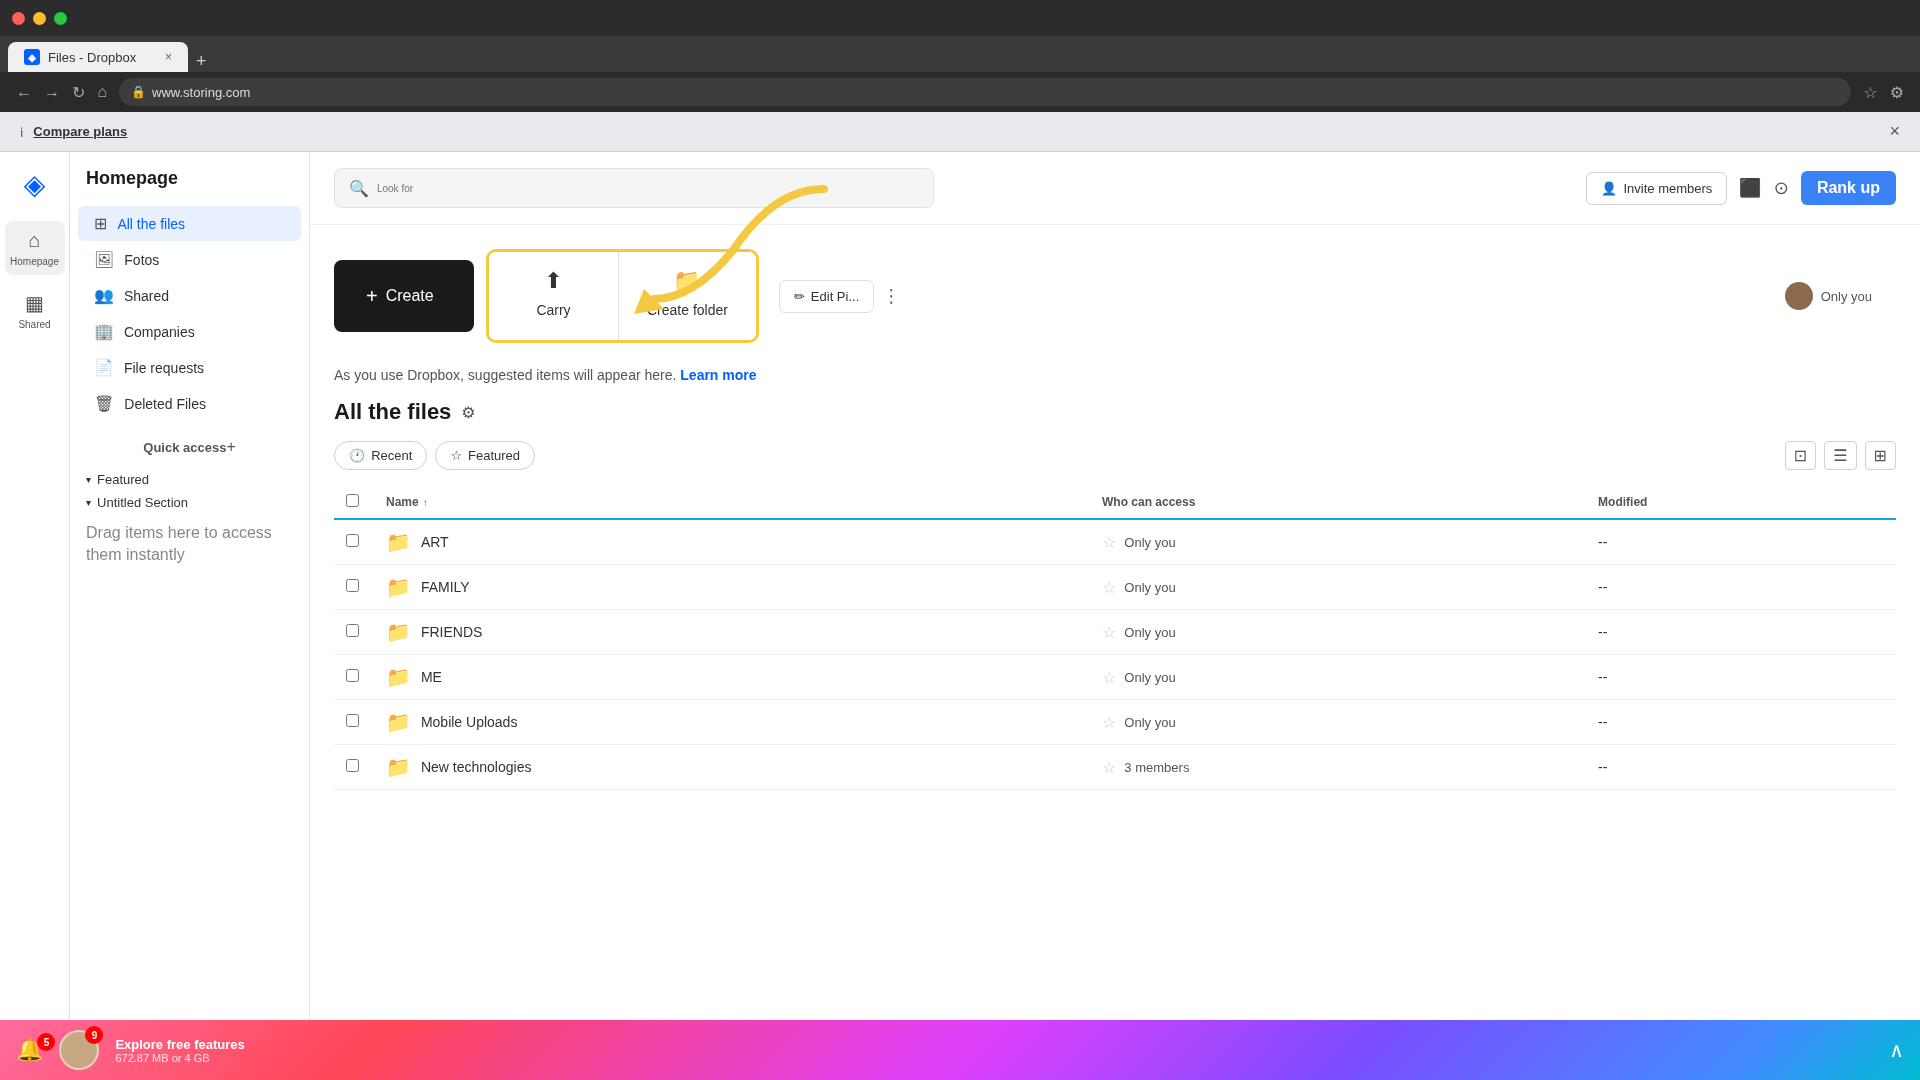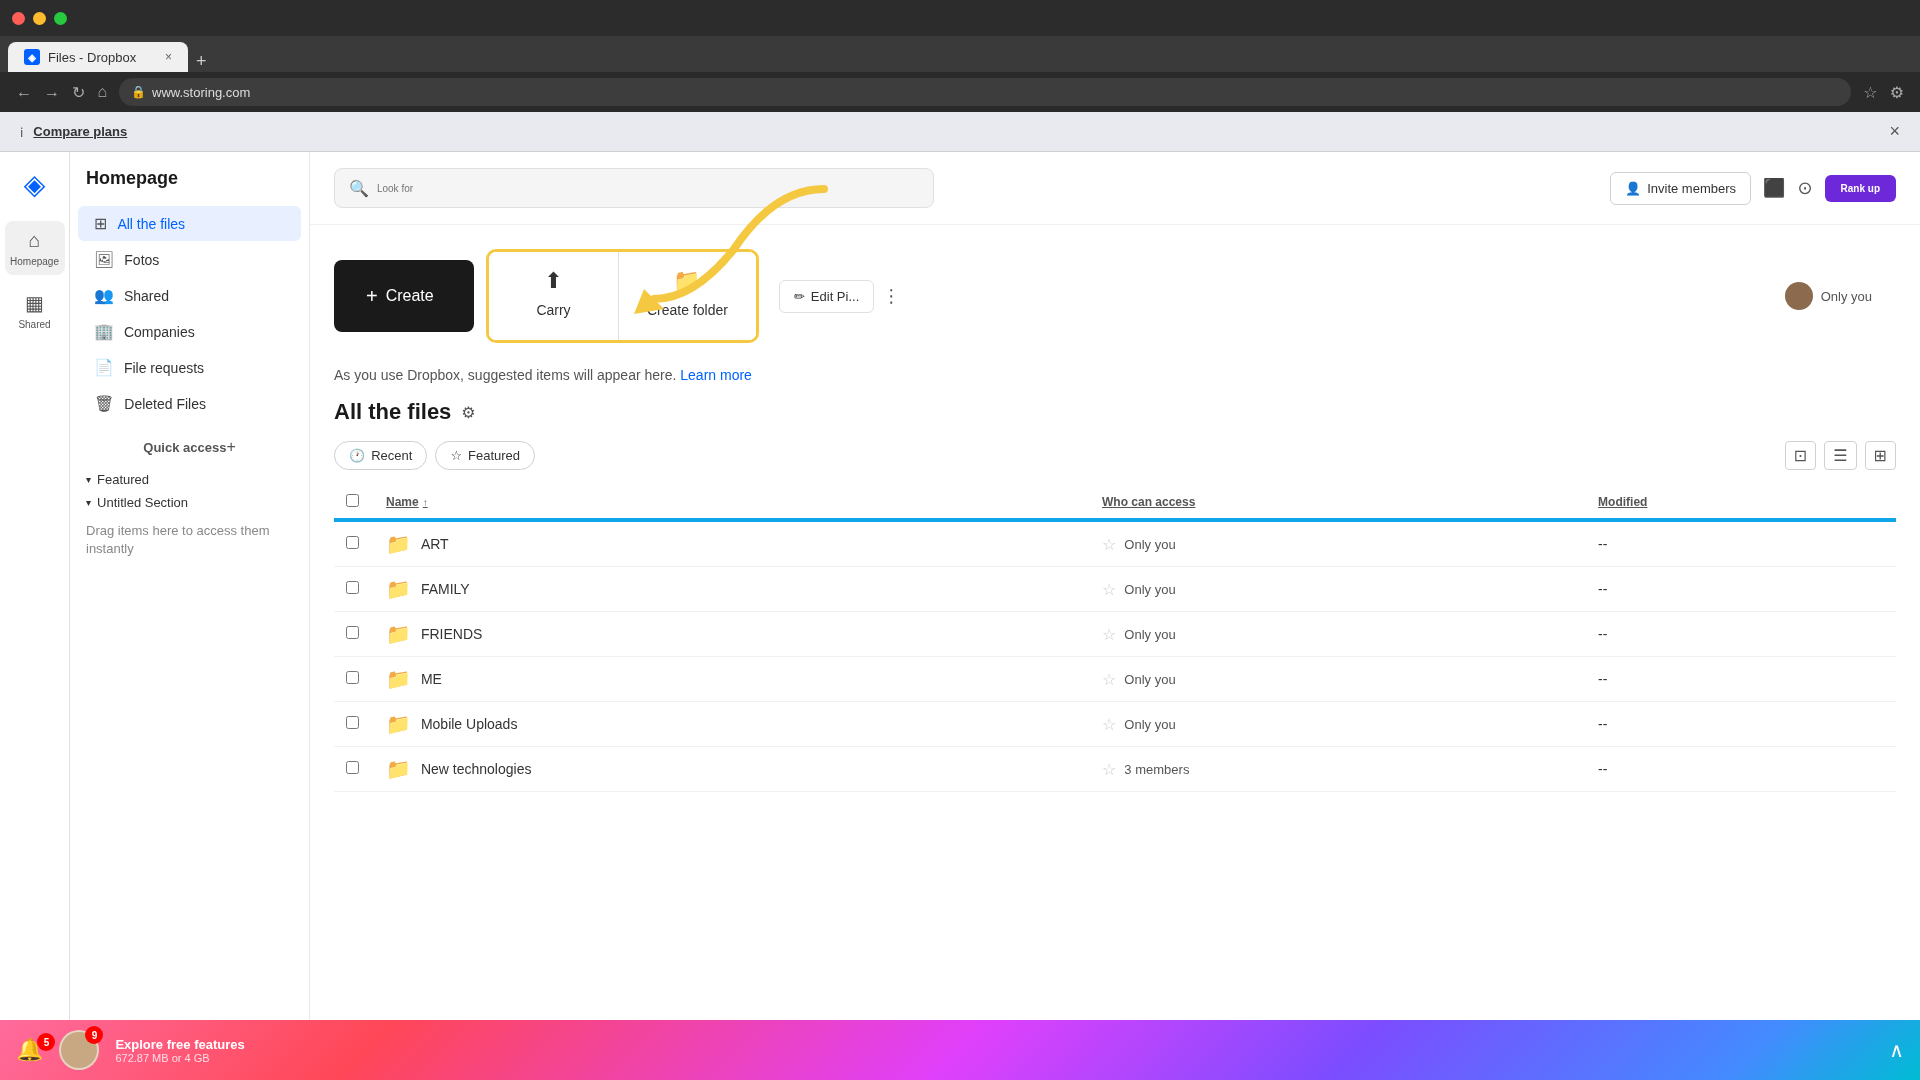--- a/index.html
+++ b/index.html
@@ -44,33 +44,33 @@
     .sidebar-item { display: flex; align-items: center; gap: 10px; padding: 8px 16px; cursor: pointer; border-radius: 6px; margin: 1px 8px; font-size: 14px; color: #333; }
     .sidebar-item.active { background: #e8f0ff; color: #0061ff; }
     .sidebar-item .si-icon { font-size: 16px; color: #555; }
     .sidebar-section { padding: 16px 16px 8px; }
     .sidebar-section-header { display: flex; align-items: center; justify-content: center; margin-bottom: 4px; }
     .sidebar-section-title { font-size: 13px; font-weight: 600; color: #555; }
     .sidebar-section-add { color: #555; cursor: pointer; font-size: 16px; }
     .sidebar-collapsible { padding: 4px 16px; cursor: pointer; }
     .sidebar-collapsible-header { display: flex; align-items: center; gap: 6px; font-size: 13px; color: #333; }
     .sidebar-collapsible-header .chevron { font-size: 10px; }
-    .sidebar-drag-area { padding: 8px 16px; color: #888; font-size: 13px; line-height: 1.4; }
+    .sidebar-drag-area { padding: 8px 16px; color: #888; font-size: 16px; line-height: 1.4; }
 
     
     .main-content { flex: 1; background: #fff; overflow-y: auto; padding: 0; }
 
     
     .topbar { display: flex; align-items: center; padding: 16px 24px; gap: 16px; border-bottom: 1px solid #f0f0f0; }
     .search-box { flex: 1; max-width: 600px; background: #f5f5f5; border-radius: 8px; height: 40px; display: flex; align-items: center; padding: 0 14px; gap: 8px; border: 1px solid #e0e0e0; }
     .search-box input { background: none; border: none; outline: none; font-size: 10px; color: #333; flex: 1; }
     .topbar-actions { display: flex; align-items: center; gap: 12px; margin-left: auto; }
     .invite-btn { display: flex; align-items: center; gap: 6px; padding: 8px 14px; border: 1px solid #d0d0d0; border-radius: 6px; font-size: 13px; cursor: pointer; color: #333; background: white; }
     .topbar-icon-btn { color: #555; font-size: 18px; cursor: pointer; }
-    .rank-up-btn { background: #6d28d9; color: white; padding: 8px 16px; border-radius: 6px; font-size: 10px; font-weight: 600; cursor: pointer; border: none; }
+    .rank-up-btn { background: #3b82f6; color: white; padding: 8px 16px; border-radius: 6px; font-size: 16px; font-weight: 600; cursor: pointer; border: none; }
 
     
     .content-body { padding: 24px; }
     .action-bar { display: flex; align-items: center; gap: 12px; margin-bottom: 24px; position: relative; }
 
     
     .create-btn { background: #1a1a1a; color: white; border: none; border-radius: 8px; padding: 16px 32px; font-size: 16px; font-weight: 500; cursor: pointer; display: flex; align-items: center; gap: 8px; height: 72px; min-width: 140px; }
     .create-btn .plus-icon { font-size: 20px; }
 
     
@@ -80,42 +80,42 @@
     .upload-btn .btn-icon, .create-folder-btn .btn-icon { font-size: 22px; }
 
     
     .edit-pin-area { display: flex; align-items: center; gap: 8px; margin-left: 8px; }
     .edit-pin-btn { background: white; border: 1px solid #e0e0e0; border-radius: 6px; padding: 8px 14px; font-size: 13px; cursor: pointer; display: flex; align-items: center; gap: 6px; color: #333; }
     .more-btn { background: none; border: none; cursor: pointer; font-size: 18px; color: #555; }
 
     
     .suggested-header { display: flex; align-items: center; gap: 8px; margin-bottom: 8px; font-size: 13px; color: #555; }
     .suggested-text { font-size: 14px; color: #555; margin-bottom: 16px; }
-    .learn-more { color: #0061ff; text-decoration: none; cursor: pointer; }
+    .learn-more { color: #0061ff; text-decoration: none; cursor: pointer; font-weight: bold; }
 
     
     .section-header { display: flex; align-items: center; gap: 10px; margin-bottom: 16px; }
     .section-title { font-size: 22px; font-weight: 700; color: #1a1a1a; }
     .section-gear { color: #555; font-size: 16px; cursor: pointer; }
 
     
     .filter-bar { display: flex; align-items: center; justify-content: space-between; margin-bottom: 16px; }
     .filter-left { display: flex; gap: 8px; }
     .filter-btn { display: flex; align-items: center; gap: 6px; padding: 6px 14px; border: 1px solid #d0d0d0; border-radius: 20px; font-size: 13px; cursor: pointer; background: white; color: #333; }
     .filter-right { display: flex; gap: 8px; align-items: center; }
     .view-btn { background: none; border: 1px solid #d0d0d0; border-radius: 4px; padding: 4px 8px; cursor: pointer; color: #555; font-size: 16px; }
 
     
     .only-you-badge { display: flex; align-items: center; gap: 8px; margin-left: auto; margin-right: 24px; }
     .only-you-avatar { width: 28px; height: 28px; border-radius: 50%; background: #8b6a4e; }
     .only-you-text { font-size: 13px; color: #555; }
 
     
     .files-table { width: 100%; border-collapse: collapse; }
-    .files-table th { text-align: left; padding: 8px 12px; font-size: 12px; font-weight: 600; color: #555; border-bottom: 4px solid #0ea5e9; text-decoration: underline; }
+    .files-table th { text-align: left; padding: 8px 12px; font-size: 12px; font-weight: 600; color: #555; border-bottom: 2px solid #0ea5e9; }
     .files-table td { padding: 10px 12px; font-size: 14px; color: #333; border-bottom: 1px solid #f0f0f0; }
     .folder-icon { color: #4a90d9; font-size: 20px; }
     .star-icon { color: #ccc; font-size: 16px; cursor: pointer; }
     .access-text { color: #555; font-size: 13px; }
     .modified-text { color: #555; font-size: 13px; }
     .th-name { display: flex; align-items: center; gap: 4px; cursor: pointer; }
     .sort-arrow { font-size: 10px; }
 
     
     .bottom-bar { position: absolute; bottom: 0; left: 0; right: 0; height: 60px; background: linear-gradient(135deg, #ff6b9d 0%, #ff4757 20%, #e040fb 50%, #7c4dff 70%, #448aff 90%, #00bcd4 100%); display: flex; align-items: center; padding: 0 16px; }

